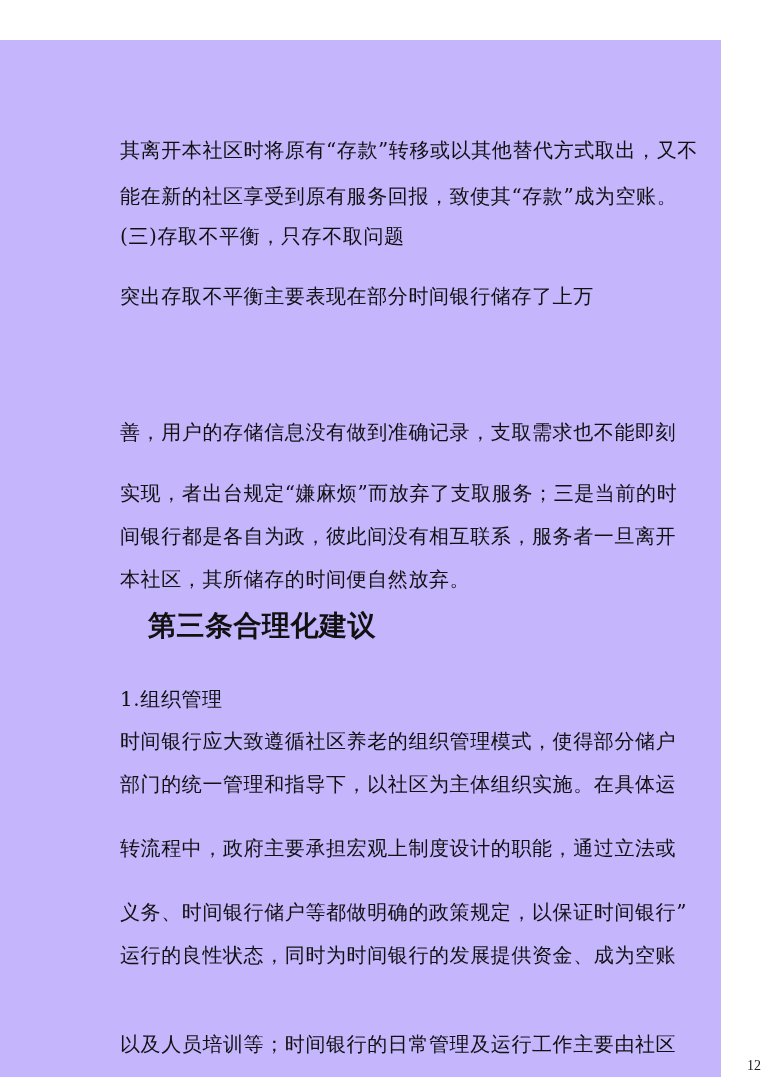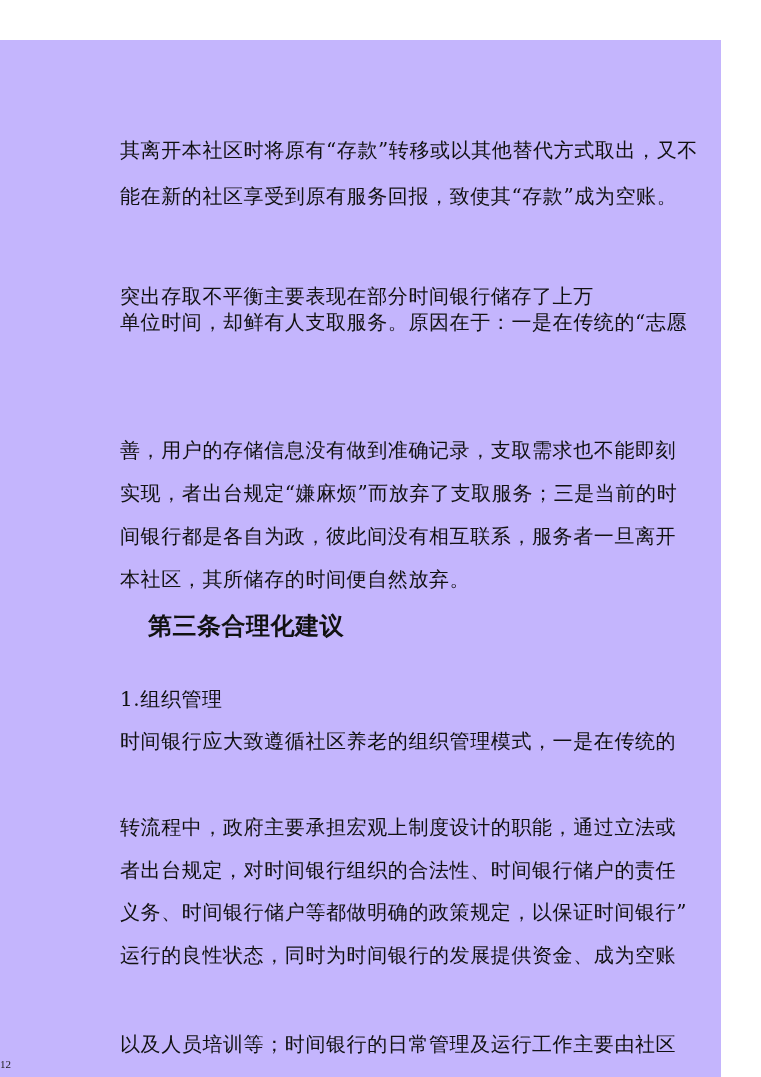--- a/index.html
+++ b/index.html
@@ -27,59 +27,59 @@
       position: absolute;
       left: 120px;
       font-size: 20px;
       line-height: 24px;
       white-space: nowrap;
       letter-spacing: 0.6px;
     }
     .heading {
       position: absolute;
       left: 148px;
-      font-size: 24px;
+      font-size: 28px;
       line-height: 26px;
       font-weight: bold;
       white-space: nowrap;
       font-family: "DejaVu Sans", "Liberation Sans", sans-serif;
       letter-spacing: 0.5px;
       text-align: right;
     }
     .page-number {
       position: absolute;
       left: 0;
       width: 761px;
       top: 1018px;
-      text-align: left;
-      font-size: 11px;
+      text-align: right;
+      font-size: 14px;
       font-family: "Liberation Serif", serif;
       color: #222;
     }
   </style>
 </head>
 <body>
 
 <div class="page">
 
   <div class="line" style="top:98px">其离开本社区时将原有“存款”转移或以其他替代方式取出，又不</div>
   <div class="line" style="top:144px">能在新的社区享受到原有服务回报，致使其“存款”成为空账。</div>
+  <div class="line" style="top:184px">(三)存取不平衡，只存不取问题</div>
   <div class="line" style="top:244px">突出存取不平衡主要表现在部分时间银行储存了上万</div>
-  <div class="line" style="top:270px">单位时间，却鲜有人支取服务。原因在于：一是在传统的“志愿</div>
-  <div class="line" style="top:398px">善，用户的存储信息没有做到准确记录，支取需求也不能即刻</div>
+  <div class="line" style="top:380px">善，用户的存储信息没有做到准确记录，支取需求也不能即刻</div>
   <div class="line" style="top:441px">实现，者出台规定“嫌麻烦”而放弃了支取服务；三是当前的时</div>
   <div class="line" style="top:484px">间银行都是各自为政，彼此间没有相互联系，服务者一旦离开</div>
   <div class="line" style="top:527px">本社区，其所储存的时间便自然放弃。</div>
 
   <div class="heading" style="top:573px">第三条合理化建议</div>
 
   <div class="line" style="top:647px">1.组织管理</div>
 
-  <div class="line" style="top:689px">时间银行应大致遵循社区养老的组织管理模式，一是在传统的</div>
-  <div class="line" style="top:775px">转流程中，政府主要承担宏观上制度设计的职能，通过立法或</div>
-  <div class="line" style="top:818px">者出台规定，对时间银行组织的合法性、时间银行储户的责任</div>
+  <div class="line" style="top:689px">时间银行应大致遵循社区养老的组织管理模式，使得部分储户</div>
+  <div class="line" style="top:732px">部门的统一管理和指导下，以社区为主体组织实施。在具体运</div>
+  <div class="line" style="top:796px">转流程中，政府主要承担宏观上制度设计的职能，通过立法或</div>
   <div class="line" style="top:860px">义务、时间银行储户等都做明确的政策规定，以保证时间银行”</div>
   <div class="line" style="top:903px">运行的良性状态，同时为时间银行的发展提供资金、成为空账</div>
   <div class="line" style="top:992px">以及人员培训等；时间银行的日常管理及运行工作主要由社区</div>
 
   <div class="page-number">12</div>
 
 </div>
 
 </body></html>

